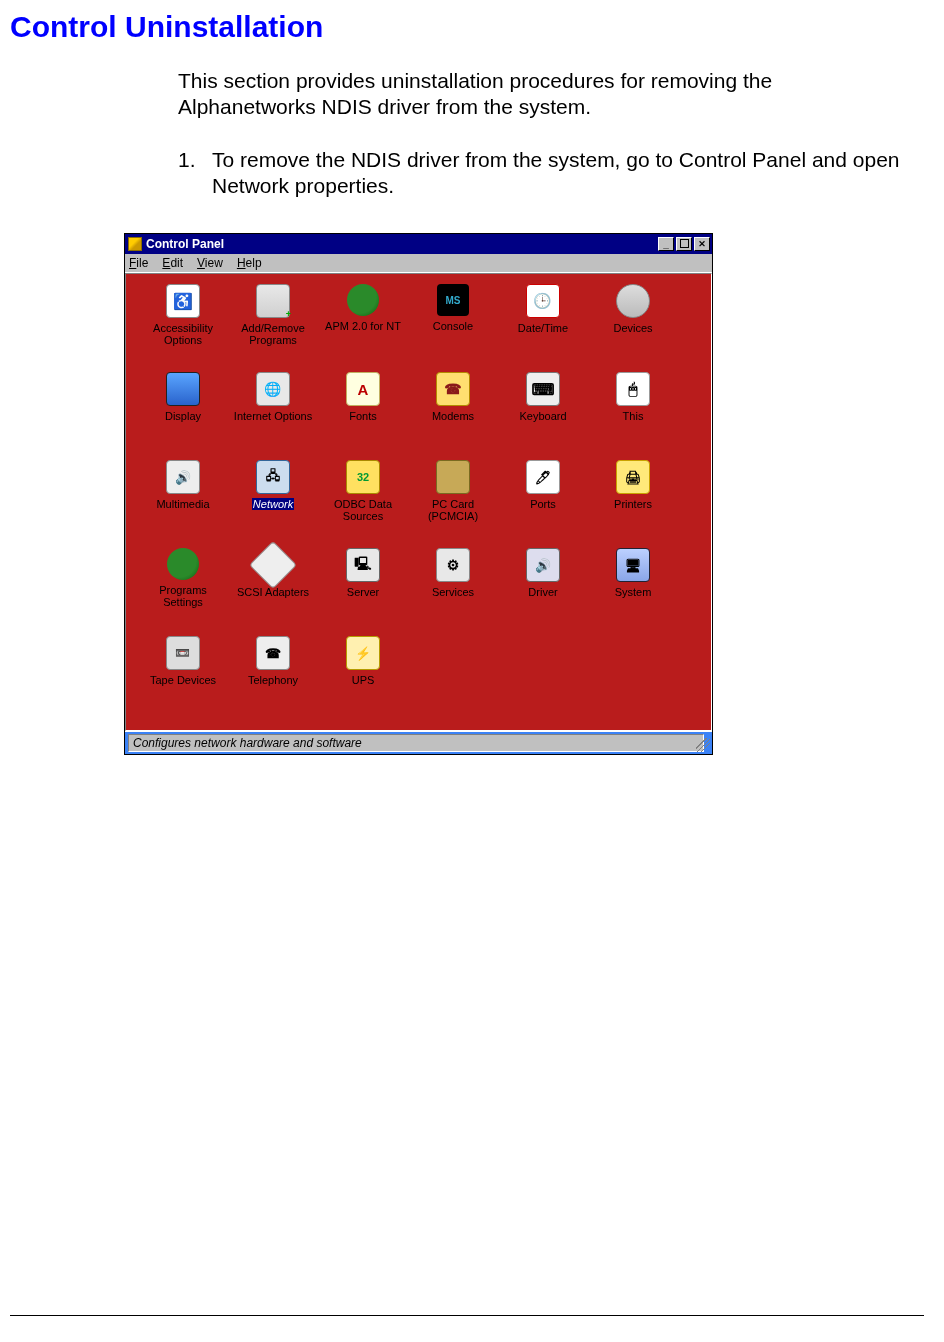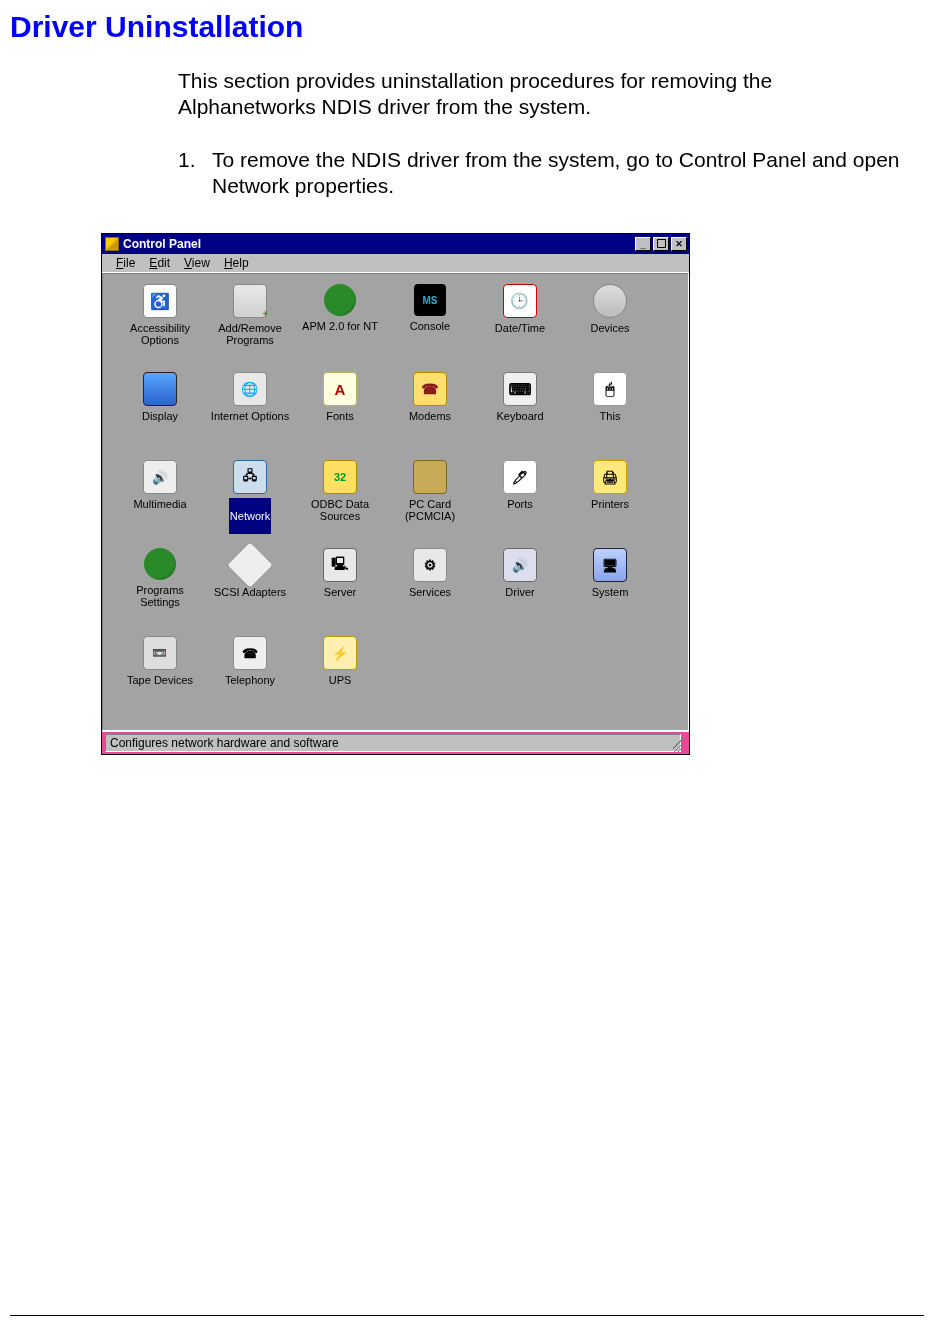--- a/index.html
+++ b/index.html
@@ -24,21 +24,21 @@
     font-size: 21px;
     line-height: 1.25;
   }
   .intro { margin-bottom: 26px; }
   .step  { margin-bottom: 34px; }
   .step-num-row { display:flex; }
   .step-num { width: 34px; flex-shrink:0; }
   .step-txt { flex:1; }
 
   
-  .cp-wrap { margin-left: 91px; width: 589px; }
+  .cp-wrap { margin-left: 114px; width: 589px; }
   .cp-window {
     border: 1px solid #000;
     background: #c0c0c0;
     font-family: Tahoma, "MS Sans Serif", sans-serif;
     font-size: 11px;
   }
   .titlebar {
     display:flex; align-items:center;
     background: linear-gradient(#000084,#000084);
     background: #000084;
@@ -64,28 +64,28 @@
     text-align:center; line-height:12px;
     font-size:10px; font-family:Arial; color:#000;
     box-sizing:border-box;
   }
   .tb-btn.square::before { content:""; display:inline-block; width:7px;height:7px; border:1px solid #000; margin-top:1px; }
   .tb-btn.x::before { content:"\2715"; font-weight:bold; font-size:9px; }
   .tb-btn.min::before { content:"_"; font-weight:bold; }
   .menubar {
     background:#c0c0c0;
     display:flex;
-    padding: 2px 14px;
+    padding: 2px 4px;
     font-size: 12px;
     border-bottom: 1px solid #fff;
   }
   .menubar span { margin-right: 14px; }
   .menubar span u { text-decoration: underline; }
   .cp-body {
-    background:#a3a3a3;
+    background:#b91c1c;
     border-top:1px solid #808080;
     border-left:1px solid #808080;
     border-right:1px solid #fff;
     border-bottom:1px solid #fff;
     padding: 10px 10px 6px 12px;
     min-height: 410px;
   }
   .icon-grid {
     display:grid;
     grid-template-columns: repeat(6, 90px);
@@ -99,21 +99,21 @@
   }
   .cp-ico {
     width:32px; height:32px;
     border-radius:4px;
     margin-bottom:4px;
     display:flex; align-items:center; justify-content:center;
     font-size:9px; color:#000; font-weight:bold;
   }
   .cp-label { line-height:1.1; }
   .cp-label.selected {
-    background:#000080; color:#fff; padding:12px 1px;
+    background:#000080; color:#fff; padding:0 1px;font-style:italic;
   }
 
   
   .ico-access    { background:#fff; border:1px solid #888; }
   .ico-access::after { content:"\267F"; font-size:16px; color:#0033cc; }
   .ico-addremove { background:linear-gradient(#e8e8e8,#d0d0d0); border:1px solid #888; position:relative;}
   .ico-addremove::after{ content:"+"; position:absolute; right:-2px; bottom:-2px; color:#0a0; font-weight:bold;}
   .ico-apm       { background: radial-gradient(circle at 40% 40%, #2a8a2a 0 60%, #0a5a0a 100%); border-radius:50%; }
   .ico-console   { background:#000; color:#f99; }
   .ico-console::after { content:"MS"; color:#3ac; font-size:10px;}
@@ -153,25 +153,26 @@
   .ico-system    { background:linear-gradient(#bcd0ff,#8aa6e8); border:1px solid #223;}
   .ico-system::after{ content:"\1F5A5"; font-size:13px;}
   .ico-tape      { background:#ddd; border:1px solid #888;}
   .ico-tape::after{ content:"\1F4FC"; font-size:12px;}
   .ico-tel       { background:#eee; border:1px solid #888;}
   .ico-tel::after{ content:"\260E"; font-size:13px;}
   .ico-ups       { background:#fff0b0; border:1px solid #b59b00;}
   .ico-ups::after{ content:"\26A1"; font-size:13px; color:#cc2200;}
 
   .statusbar {
-    background:#ec4899;
+    background:#3b82f6;
     border-top:1px solid #fff;
     font-size:12px;
     padding: 2px 0 2px 3px;
     position:relative;
+    font-style:italic;
   }
   .status-inner {
     border:1px solid #808080;
     border-right-color:#fff; border-bottom-color:#fff;
     padding:1px 4px;
     background:#c0c0c0;
     display:inline-block;
     width: calc(100% - 18px);
   }
   .resize-grip {
@@ -184,21 +185,21 @@
   .footer-line {
     margin-top: 560px;
     border-top: 1px solid #000;
     width: 100%;
   }
 </style>
 </head>
 <body>
 
 <div class="page">
-  <h1 class="heading">Driver Uninstallation</h1>
+  <h1 class="heading">Control Uninstallation</h1>
 
   <div class="body-block">
     <p class="intro">This section provides uninstallation procedures for removing the Alphanetworks NDIS driver from the system.</p>
     <div class="step step-num-row">
       <div class="step-num">1.</div>
       <div class="step-txt">To remove the NDIS driver from the system, go to Control Panel and open Network properties.</div>
     </div>
   </div>
 
   <div class="cp-wrap">

